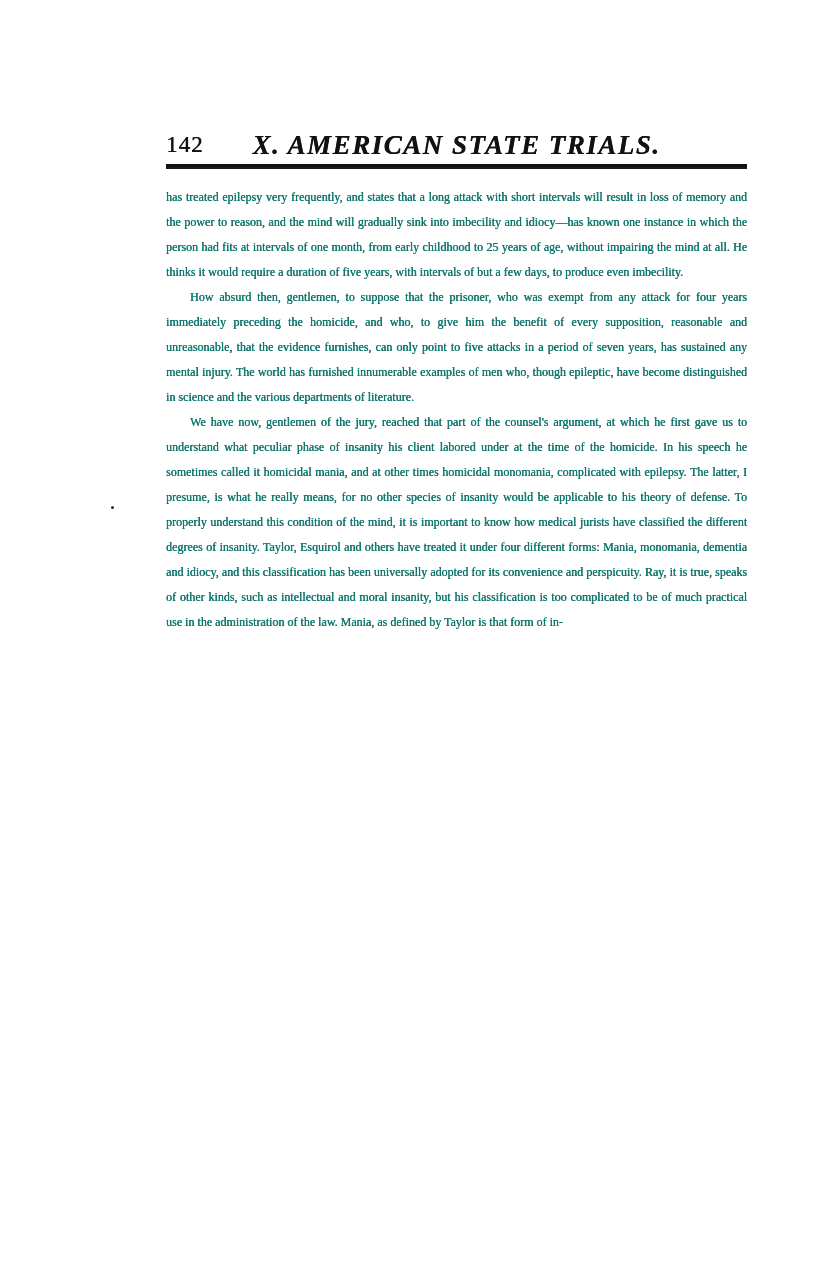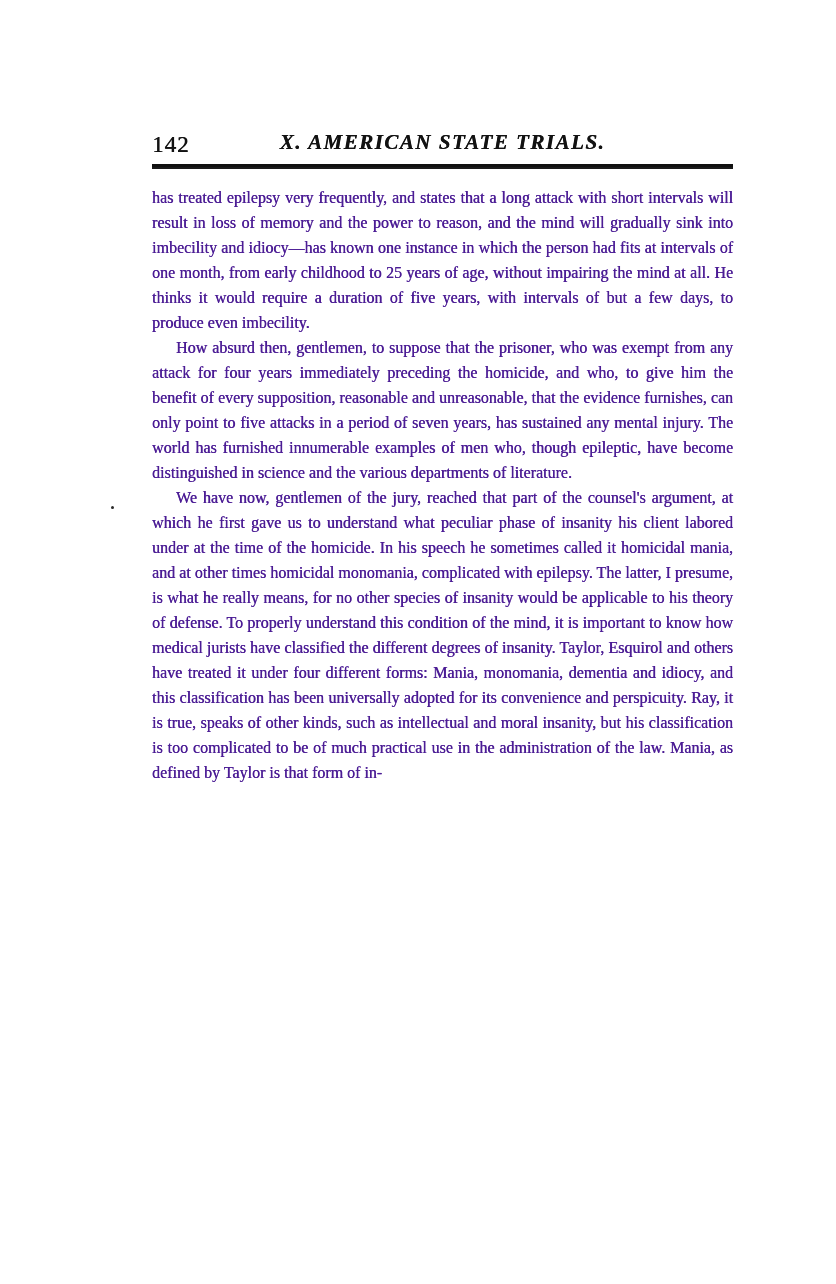--- a/index.html
+++ b/index.html
@@ -15,21 +15,21 @@
     color: #141414;
     overflow: hidden;
   }
   .page {
     position: absolute;
     inset: 0;
     background: #ffffff;
   }
   .text-column {
     position: absolute;
-    left: 152px;
+    left: 166px;
     top: 130px;
     width: 581px;
     font-family: Liberation Serif, serif;
   }
   .page-header {
     position: relative;
     height: 30px;
   }
   .page-number {
     position: absolute;
@@ -40,39 +40,39 @@
     font-weight: normal;
     color: #121212;
     text-shadow: 0.4px 0 0 currentColor;
   }
   .running-head {
     position: absolute;
     left: 60px;
     right: 60px;
     top: 0;
     text-align: center;
-    font-size: 21px;
+    font-size: 27px;
     font-style: italic;
     font-weight: bold;
     letter-spacing: 1.5px;
     color: #121212;
     text-shadow: 0.3px 0 0 currentColor;
     white-space: nowrap;
   }
   .header-rule {
     margin-top: 4px;
     height: 5px;
     background: linear-gradient(to bottom, #101010 0 55%, #ffffff 55% 62%, #1a1a1a 62% 100%);
   }
   .page-body {
     margin-top: 16px;
-    font-size: 16px;
+    font-size: 12px;
     line-height: 25px;
     text-align: justify;
-    color: #4c1d95;
+    color: #0f766e;
     text-shadow: 0.35px 0 0 currentColor;
   }
   .para {
     margin: 0;
     text-indent: 24px;
   }
   .para.first {
     text-indent: 0;
   }
   .ink-speck {

